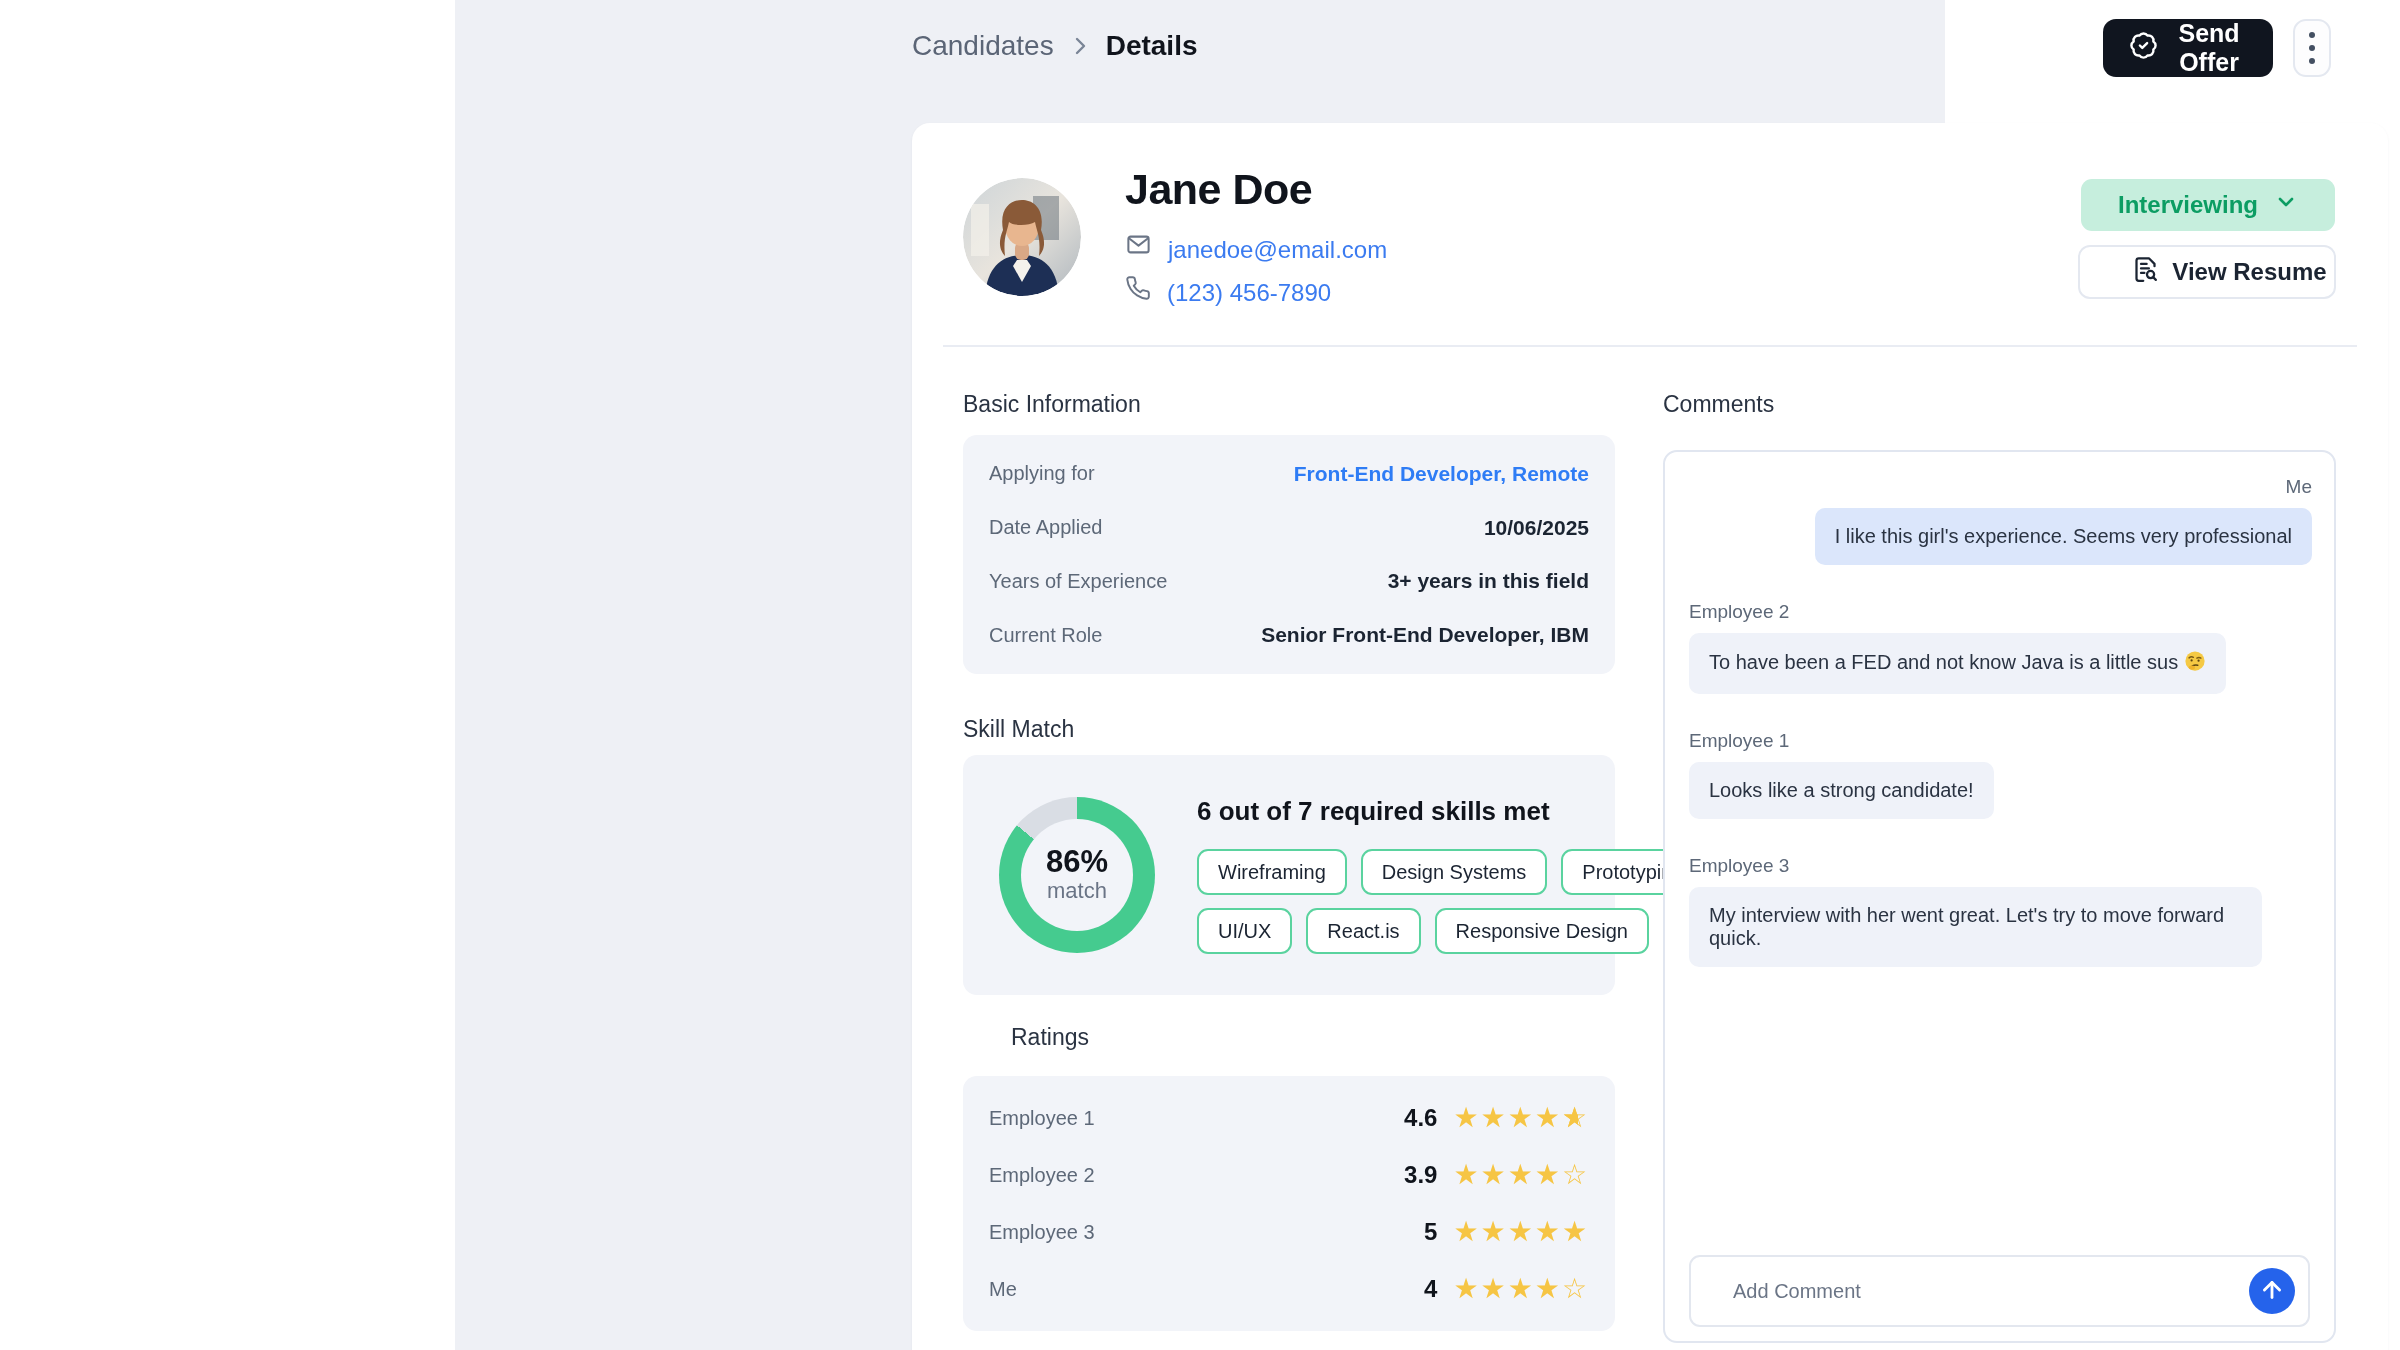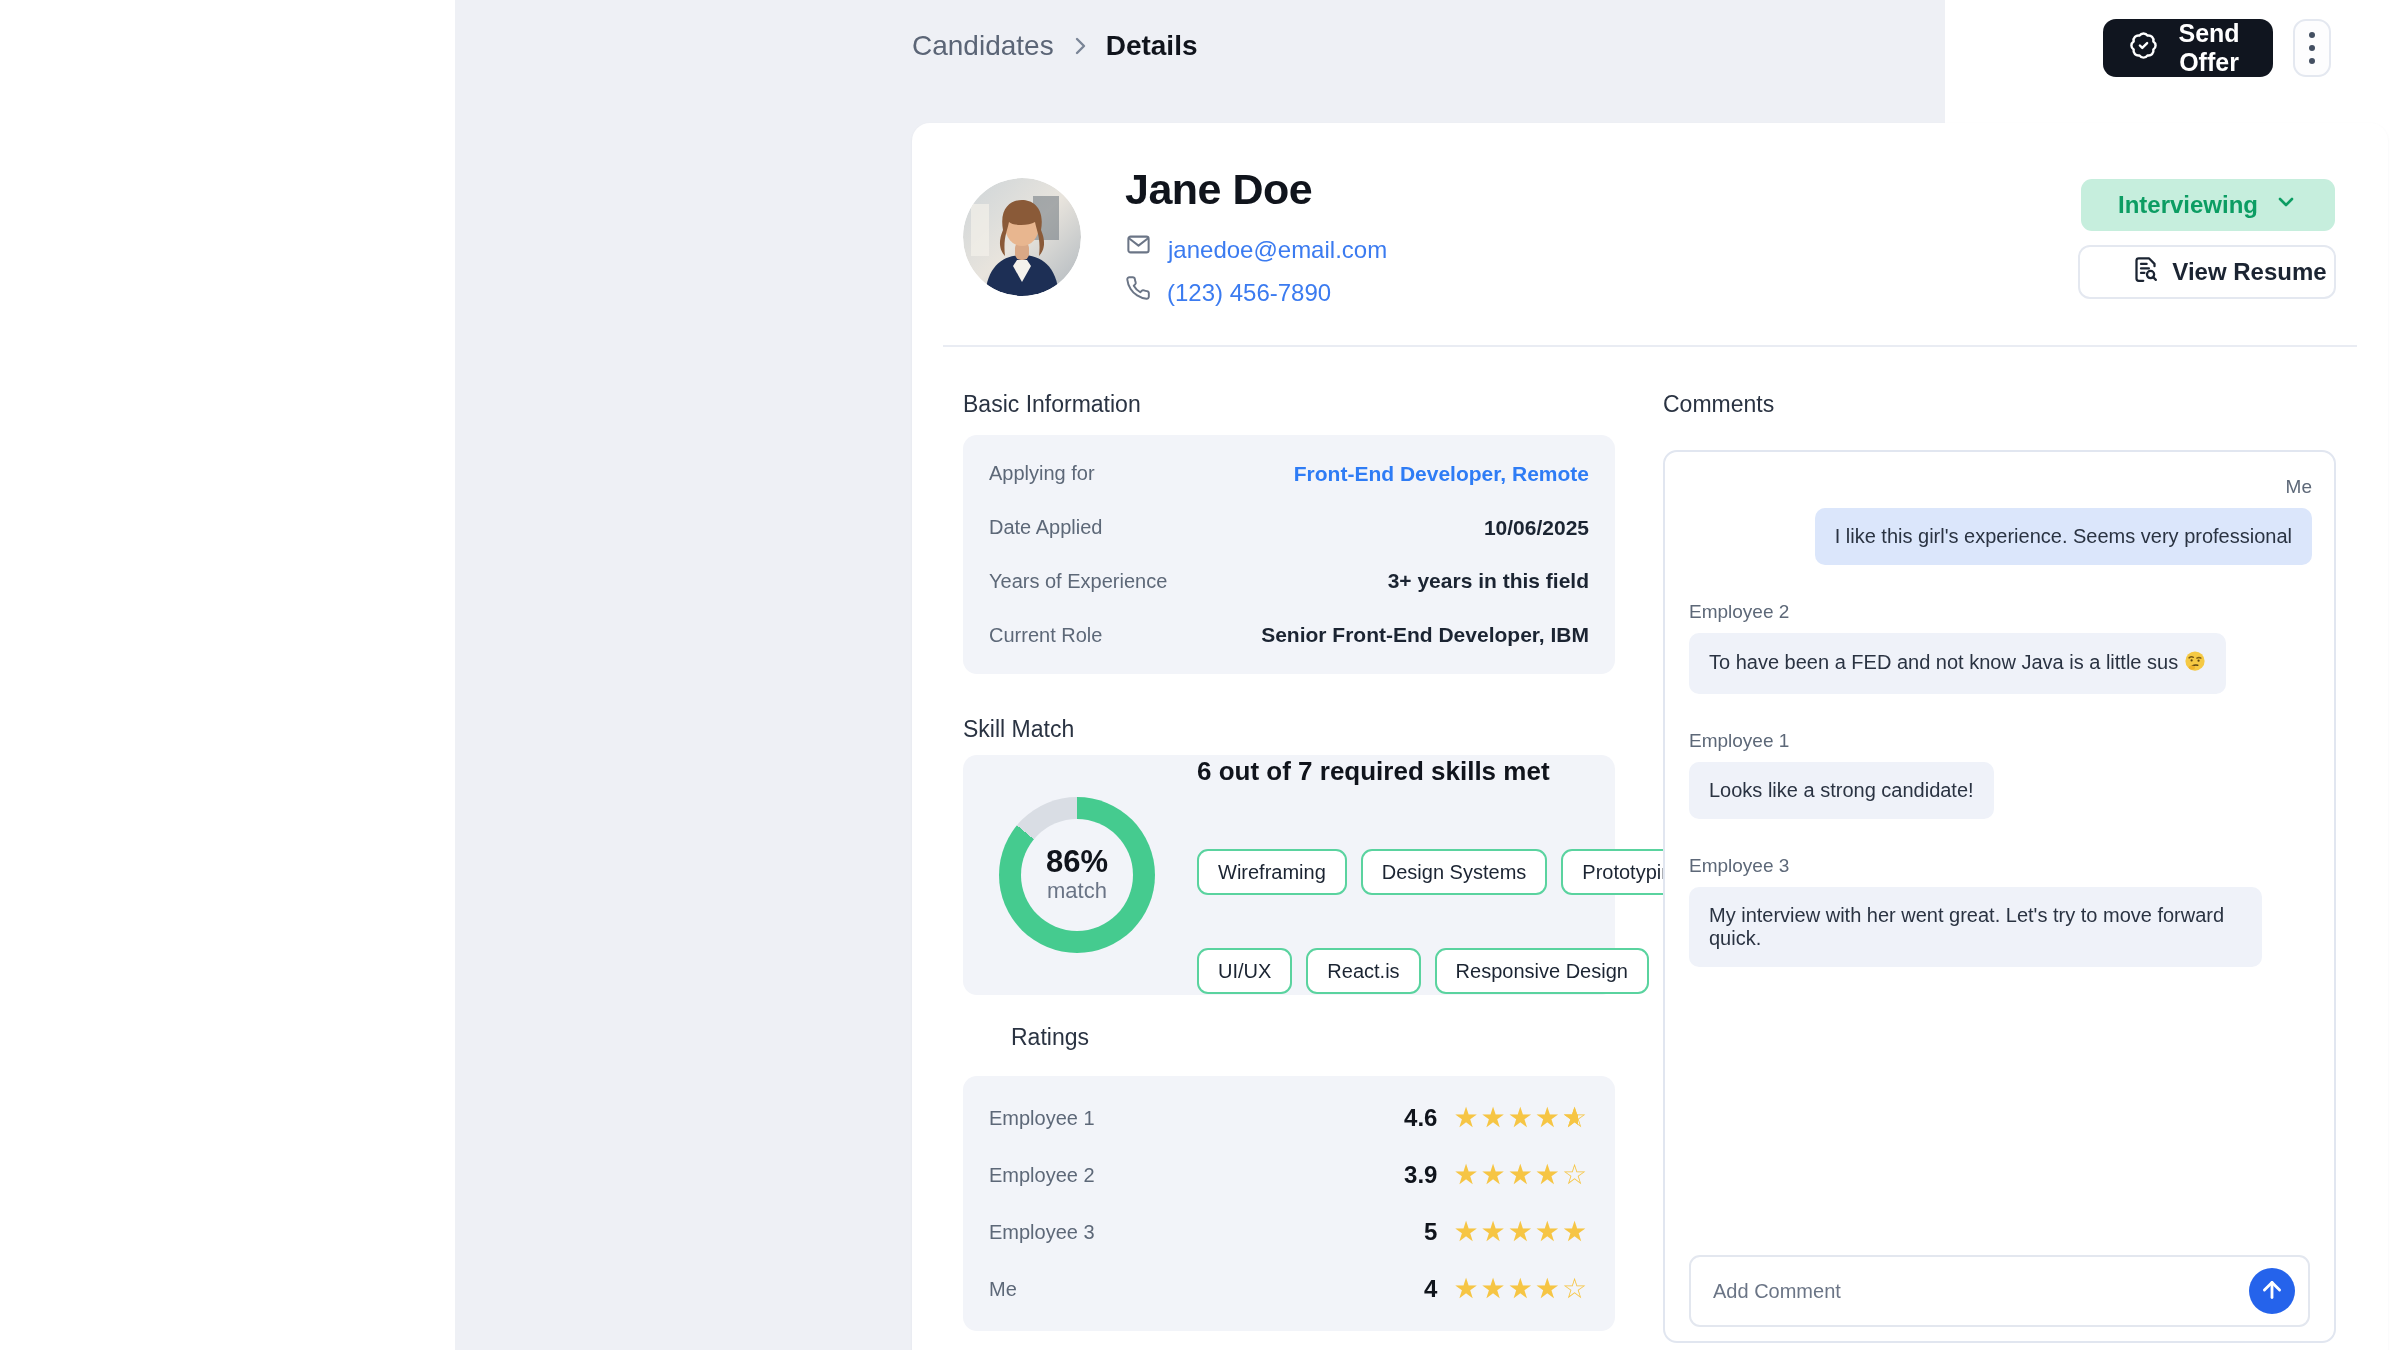--- a/index.html
+++ b/index.html
@@ -63,21 +63,21 @@
   .card-skill { position:absolute; top:392px; width:652px; height:240px; display:flex; align-items:center; padding:0 0 0 36px; }
   .donut { width:156px; height:156px; border-radius:50%; position:relative; flex:none; }
   .donut::after { content:""; position:absolute; inset:22px; background:#f2f4f9; border-radius:50%; }
   .donut-center { position:absolute; inset:0; display:flex; flex-direction:column; align-items:center; justify-content:center; z-index:2; }
   .donut-pct { font-size:31px; font-weight:700; color:#10141c; line-height:1.05; }
   .donut-sub { font-size:22px; color:#6a7486; }
   .skill-right { margin-left:42px; }
   .skill-title { font-size:26px; font-weight:700; color:#10141c; margin-bottom:22px; }
   .pill-row { display:flex; gap:14px; margin-top:13px; }
   .pill { height:46px; display:flex; align-items:center; padding:0 19px; border-radius:11px;
-    background:#fff; border:2px solid #5ad39f; font-size:20px; color:#1b2432; white-space:nowrap;margin-top:40px; }
+    background:#fff; border:2px solid #5ad39f; font-size:20px; color:#1b2432; white-space:nowrap; }
   .pill.missing { background:#d6dbe4; border-color:#d6dbe4; color:#66707f; }
 
   .card-ratings { position:absolute; top:713px; width:652px; height:255px; padding:12px 26px; display:flex; flex-direction:column; justify-content:center; }
   .rate-row { display:flex; align-items:center; height:57px; }
   .rate-name { font-size:20px; color:#5d6878; }
   .rate-val { margin-left:auto; font-size:24px; font-weight:700; color:#10141c; margin-right:16px; }
   .stars { display:flex; font-size:28px; line-height:1; color:#f6c544; letter-spacing:2px; }
   .st { position:relative; }
   .st.half .base { color:#f6c544; }
   .st.half .over { position:absolute; left:0; top:0; width:58%; overflow:hidden; color:#f6c544; }
@@ -87,21 +87,21 @@
     border:2px solid #e1e6f0; border-radius:14px; display:flex; flex-direction:column; }
   .msgs { flex:1; padding:24px 22px 0 24px; display:flex; flex-direction:column; gap:36px; overflow:hidden; }
   .msg { display:flex; flex-direction:column; align-items:flex-start; }
   .msg.right { align-items:flex-end; }
   .msg-author { font-size:19px; color:#5d6878; margin-bottom:10px; }
   .bubble { max-width:92%; padding:17px 20px; border-radius:10px; font-size:20px; color:#2a3342; background:#eff2f9; }
   .msg.right .bubble { background:#dbe6fb; }
   .emoji-think { display:inline-block; vertical-align:-3px; margin-left:6px; }
   .compose { display:flex; align-items:center; margin:0 24px 14px 24px; height:72px;
     border:2px solid #e3e7ef; border-radius:11px; padding:0 13px 0 22px; }
-  .compose input { flex:1; border:none; outline:none; font-size:20px; color:#1f2937; font-family:inherit; background:transparent; }
+  .compose input { flex:1; border:none; outline:none; font-size:20px; color:#1f2937; font-family:inherit; background:transparent;margin-left:20px; }
   .compose input::placeholder { color:#6b7586; }
   .send-btn { width:46px; height:46px; border-radius:50%; background:#2563eb; border:none;
     display:flex; align-items:center; justify-content:center; cursor:pointer; flex:none; }
 </style>
 </head>
 <body>
 
 <div id="screen">
   <div class="shell">
 

